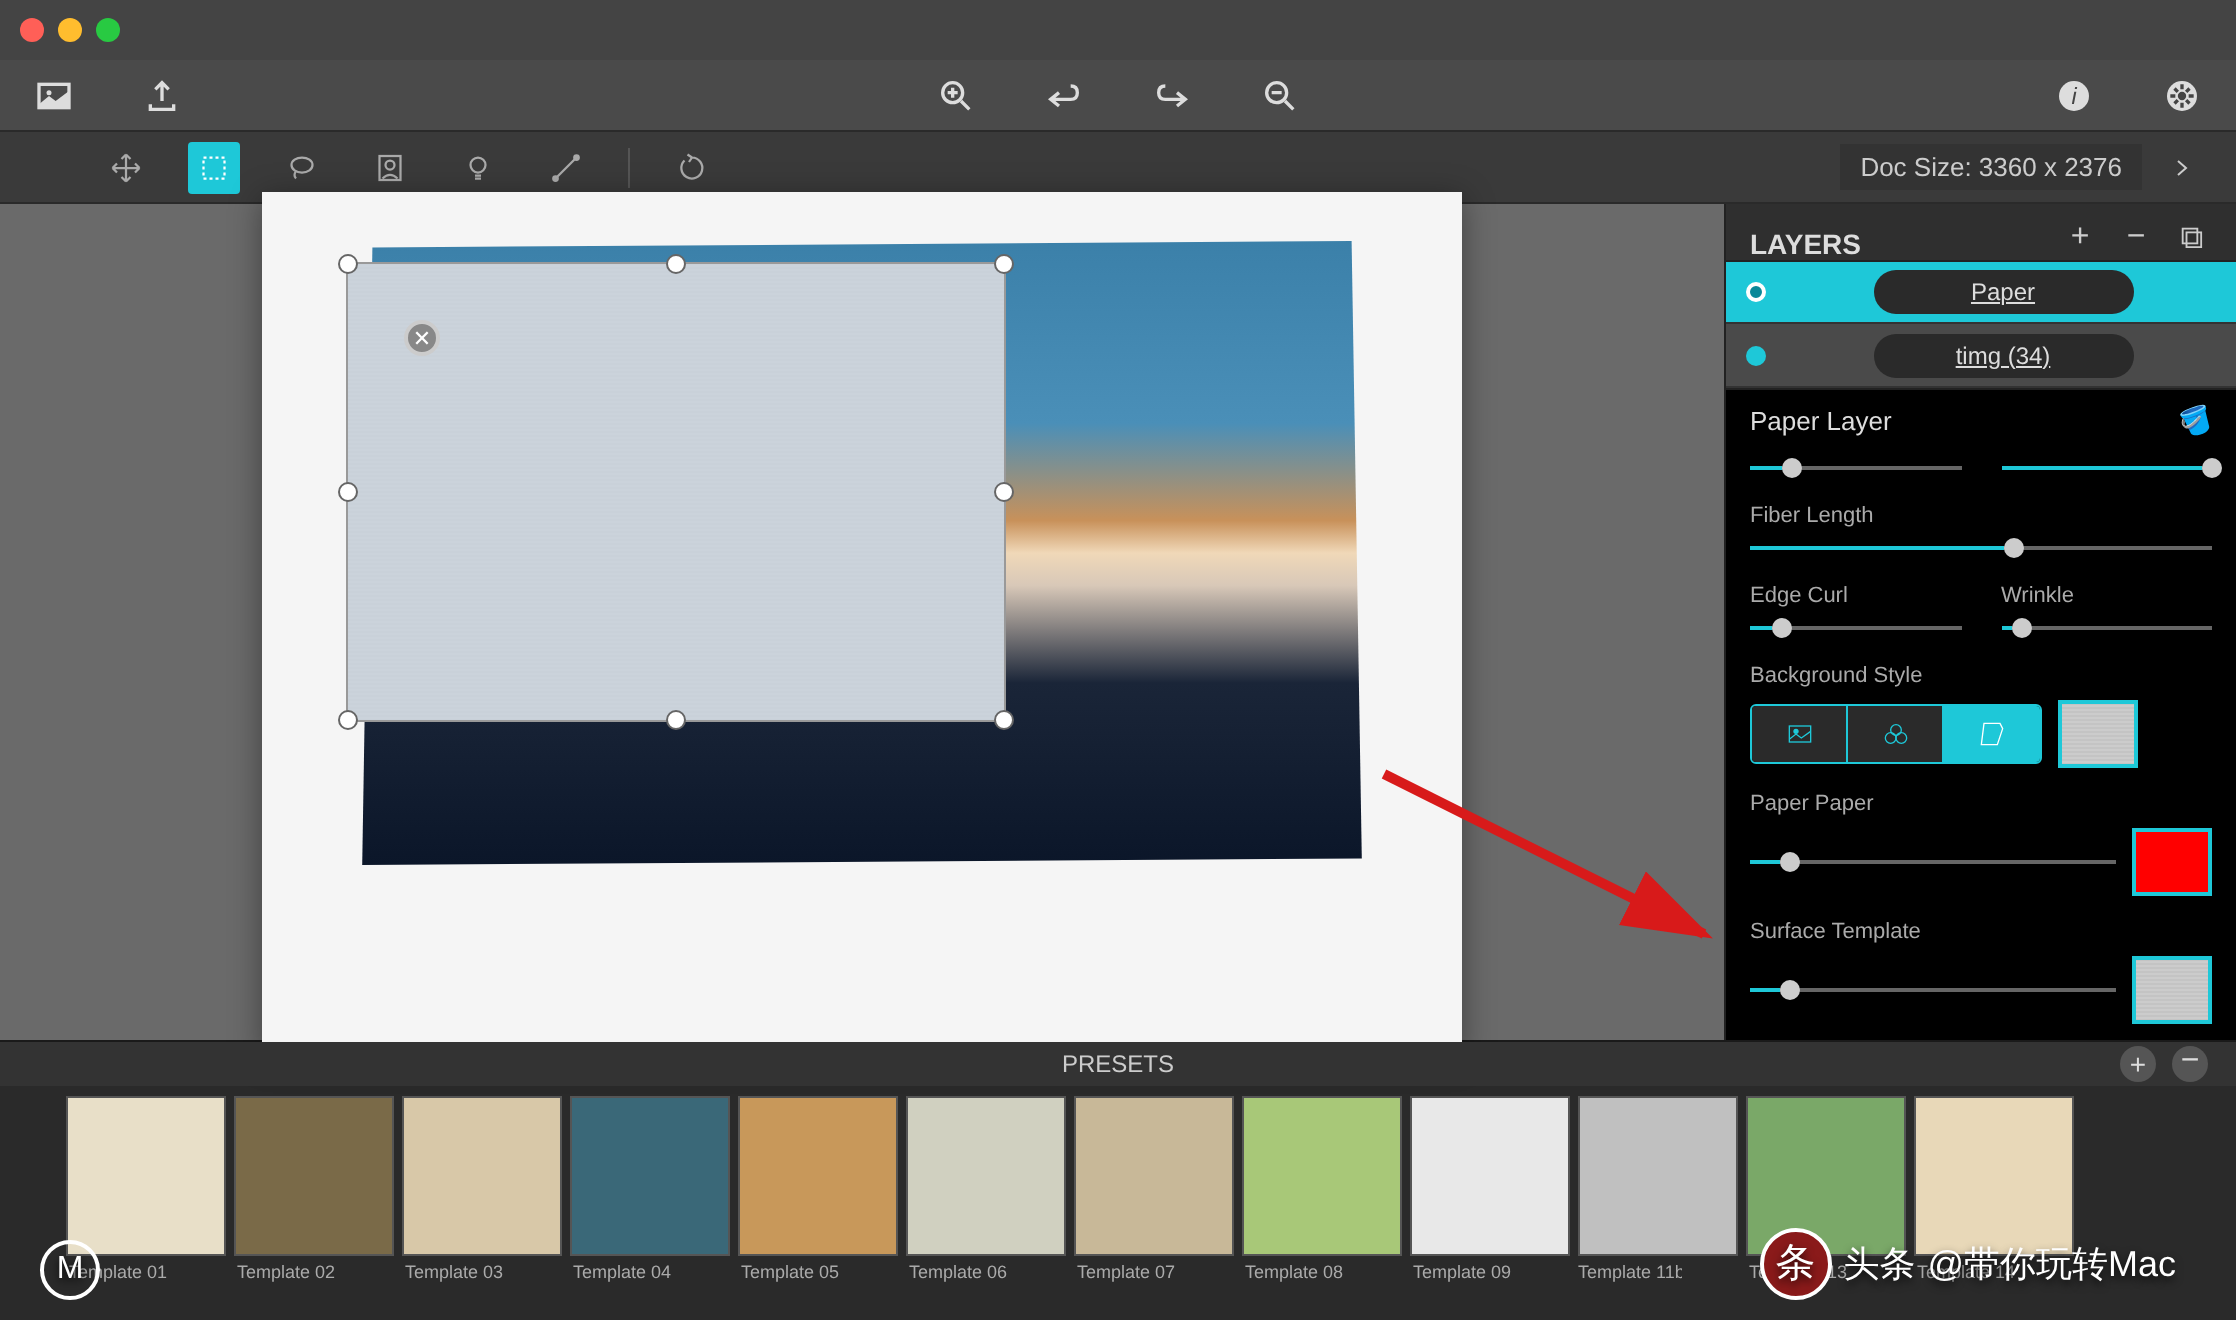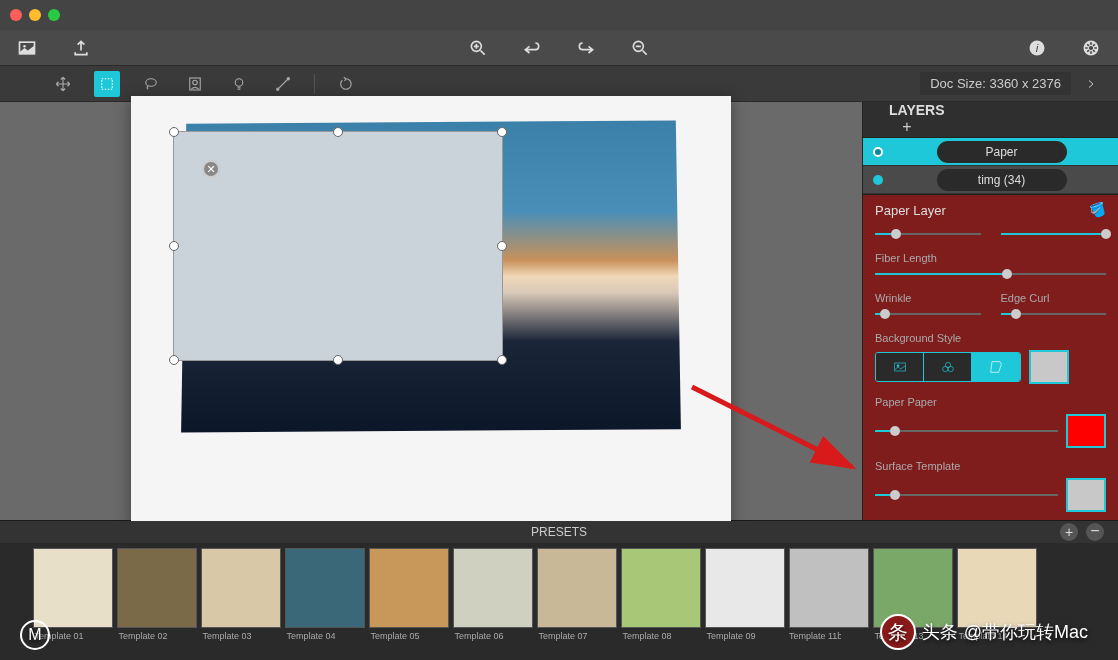--- a/index.html
+++ b/index.html
@@ -36,32 +36,32 @@
 .photo-layer { position: absolute; top: 18px; left: 45px; width: 510px; height: 325px; background: linear-gradient(180deg, #3a7fa8 0%, #4a8fb8 30%, #c8915a 45%, #f0d8b8 50%, #d8c8b8 55%, #1a2538 70%, #0a1528 100%); clip-path: polygon(2% 3%, 98% 2%, 99% 97%, 1% 98%); }
 .paper-overlay { position: absolute; top: 35px; left: 42px; width: 330px; height: 230px; background: repeating-linear-gradient(0deg, #c8d0d8 0px, #ccd4dc 1px, #c8d0d8 2px); border: 1px solid #999; }
 .handle { position: absolute; width: 10px; height: 10px; background: #fff; border: 1px solid #666; border-radius: 50%; }
 .h-tl { top: -5px; left: -5px; } .h-tm { top: -5px; left: calc(50% - 5px); } .h-tr { top: -5px; right: -5px; }
 .h-ml { top: calc(50% - 5px); left: -5px; } .h-mr { top: calc(50% - 5px); right: -5px; }
 .h-bl { bottom: -5px; left: -5px; } .h-bm { bottom: -5px; left: calc(50% - 5px); } .h-br { bottom: -5px; right: -5px; }
 .close-x { position: absolute; top: 28px; left: 28px; width: 18px; height: 18px; background: #888; border-radius: 50%; border: 2px solid #ccc; display: flex; align-items: center; justify-content: center; color: #fff; font-size: 11px; cursor: pointer; }
 
 
 .right-panel { width: 256px; background: #3a3a3a; display: flex; flex-direction: column; border-left: 1px solid #222; }
-.layers-header { height: 36px; background: #2f2f2f; display: flex; align-items: flex-start; padding: 0 26px; border-bottom: 1px solid #222; flex-direction: column; }
+.layers-header { height: 36px; background: #2f2f2f; display: flex; align-items: flex-end; padding: 0 12px; border-bottom: 1px solid #222; }
 .layers-title { color: #ddd; font-size: 14px; font-weight: bold; flex: 1; }
 .layers-btn { width: 20px; height: 20px; margin-left: 8px; cursor: pointer; color: #ccc; font-size: 16px; text-align: center; }
 
 .layer-item { height: 40px; display: flex; align-items: center; padding: 0 10px; border-bottom: 1px solid #333; }
 .layer-item.active { background: #1ec8d8; }
 .layer-item.inactive { background: #4a4a4a; }
 .layer-dot { width: 10px; height: 10px; border-radius: 50%; background: #1ec8d8; margin-right: 12px; }
 .layer-item.active .layer-dot { background: #0a8898; border: 2px solid #fff; }
-.layer-pill { background: #2a2a2a; color: #ddd; padding: 4px 20px; border-radius: 12px; font-size: 12px; margin: 0 auto; min-width: 130px; text-align: center; }
-
-.panel-section { padding: 8px 12px; border-top: 1px solid #222; background: #7f1d1d; }
+.layer-pill { background: #2a2a2a; color: #ddd; padding: 4px 20px; border-radius: 12px; font-size: 12px; margin: 0 auto; min-width: 130px; text-align: center; text-decoration: underline; }
+
+.panel-section { padding: 8px 12px; border-top: 1px solid #222; background: #000000; }
 .section-title { color: #ddd; font-size: 13px; margin-bottom: 10px; display: flex; justify-content: space-between; align-items: center; }
 .section-title .paint-icon { transform: rotate(-20deg); }
 .slider-row { display: flex; gap: 20px; margin-bottom: 12px; }
 .slider-group { flex: 1; }
 .slider-label { color: #aaa; font-size: 11px; margin-bottom: 4px; }
 .slider { position: relative; height: 12px; }
 .slider-track { position: absolute; top: 5px; left: 0; right: 0; height: 2px; background: #666; }
 .slider-fill { position: absolute; top: 5px; left: 0; height: 2px; background: #1ec8d8; }
 .slider-thumb { position: absolute; top: 1px; width: 10px; height: 10px; background: #ccc; border-radius: 50%; cursor: pointer; }
 
@@ -282,33 +282,33 @@
             <div class="slider-label">Fiber Length</div>
             <div class="slider">
               <div class="slider-track"></div>
               <div class="slider-fill" style="width:55%"></div>
               <div class="slider-thumb" style="left:55%"></div>
             </div>
           </div>
       </div>
       <div class="slider-row">
         <div class="slider-group">
+            <div class="slider-label">Edge Curl</div>
+            <div class="slider">
+              <div class="slider-track"></div>
+              <div class="slider-fill" style="width:10%"></div>
+              <div class="slider-thumb" style="left:10%"></div>
+            </div>
+          </div>
+        <div class="slider-group">
             <div class="slider-label">Wrinkle</div>
             <div class="slider">
               <div class="slider-track"></div>
               <div class="slider-fill" style="width:5%"></div>
               <div class="slider-thumb" style="left:5%"></div>
-            </div>
-          </div>
-        <div class="slider-group">
-            <div class="slider-label">Edge Curl</div>
-            <div class="slider">
-              <div class="slider-track"></div>
-              <div class="slider-fill" style="width:10%"></div>
-              <div class="slider-thumb" style="left:10%"></div>
             </div>
           </div>
       </div>
       <div class="slider-label">Background Style</div>
       <div class="bg-style-row">
         <div class="bg-style-btns">
           <div class="bg-btn">
               <svg viewBox="0 0 24 24">
                 <rect x="4" y="6" width="16" height="12"></rect>
                 <circle cx="9" cy="10" r="1.5" fill="#1ec8d8"></circle>

